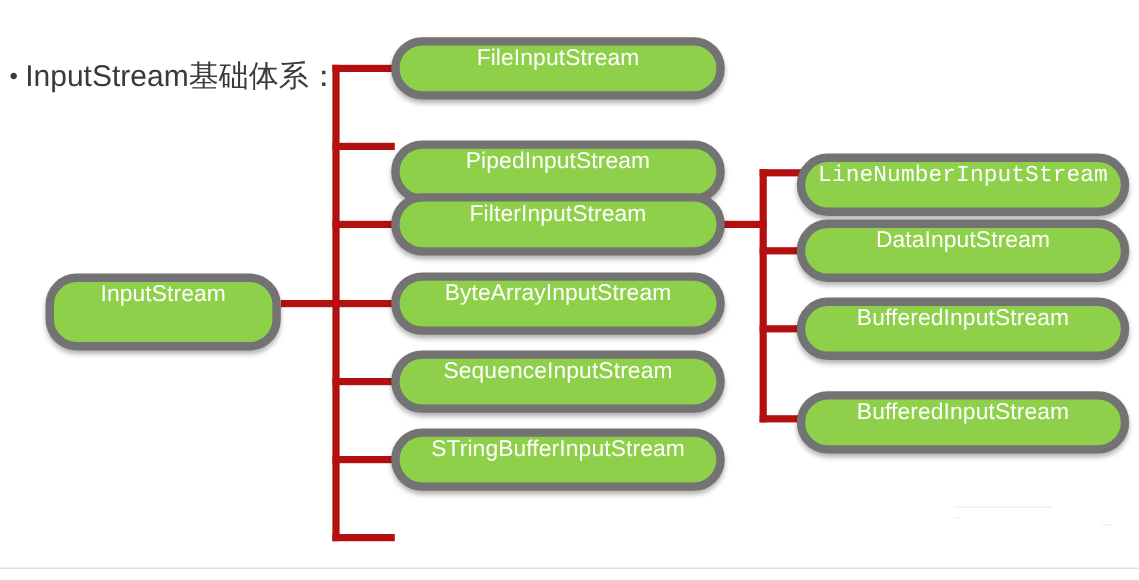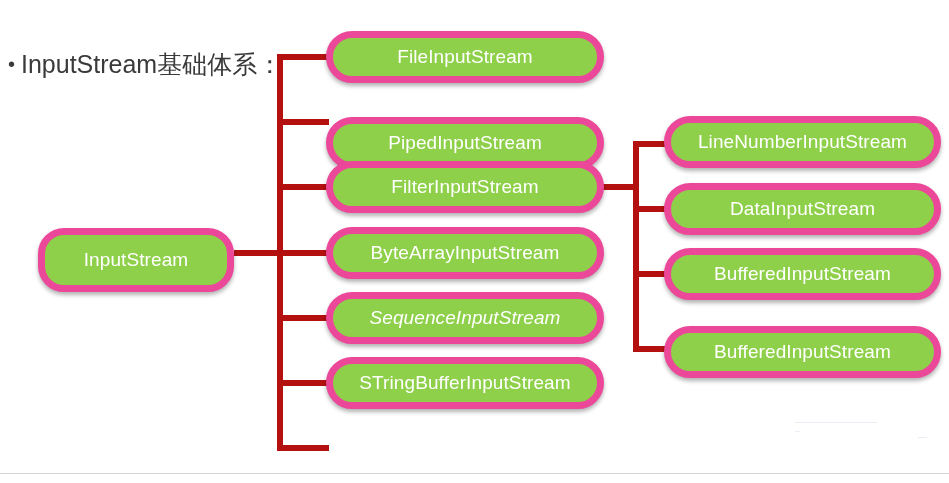--- a/index.html
+++ b/index.html
@@ -42,26 +42,26 @@
   .conn {
     position: absolute;
     background: #b51010;
   }
 
   
   .node {
     position: absolute;
     box-sizing: border-box;
     background: #8ed04a;
-    border: 7px solid #ec4899;
+    border: 7px solid #737373;
     border-radius: 30px;
     color: #ffffff;
     font-size: 19px;
     display: flex;
-    align-items: center;
+    align-items: flex-start;
     justify-content: center;
     text-align: center;
     white-space: nowrap;
     box-shadow: 0 3px 4px rgba(0,0,0,0.30);
     letter-spacing: 0.1px;
   }
   .node.root      { left: 38px;  width: 196px; height: 64px; border-radius: 26px; }
   .node.level1    { left: 326px; width: 278px; height: 52px; }
   .node.level2    { left: 664px; width: 277px; height: 52px; }
 
@@ -119,28 +119,28 @@
   </div>
   <div class="node level1" style="top:96px;margin-top:21px;">
     <span>PipedInputStream</span>
   </div>
   <div class="node level1" style="top:161px;">
     <span>FilterInputStream</span>
   </div>
   <div class="node level1" style="top:227px;">
     <span>ByteArrayInputStream</span>
   </div>
-  <div class="node level1" style="top:292px;font-style:italic;">
+  <div class="node level1" style="top:292px;">
     <span>SequenceInputStream</span>
   </div>
   <div class="node level1" style="top:357px;">
     <span>STringBufferInputStream</span>
   </div>
 
-  <div class="node level2" style="top:116px;">
+  <div class="node level2" style="top:128px;font-family:Liberation Mono, monospace;">
     <span>LineNumberInputStream</span>
   </div>
   <div class="node level2" style="top:183px;">
     <span>DataInputStream</span>
   </div>
   <div class="node level2" style="top:248px;">
     <span>BufferedInputStream</span>
   </div>
   <div class="node level2" style="top:326px;">
     <span>BufferedInputStream</span>

